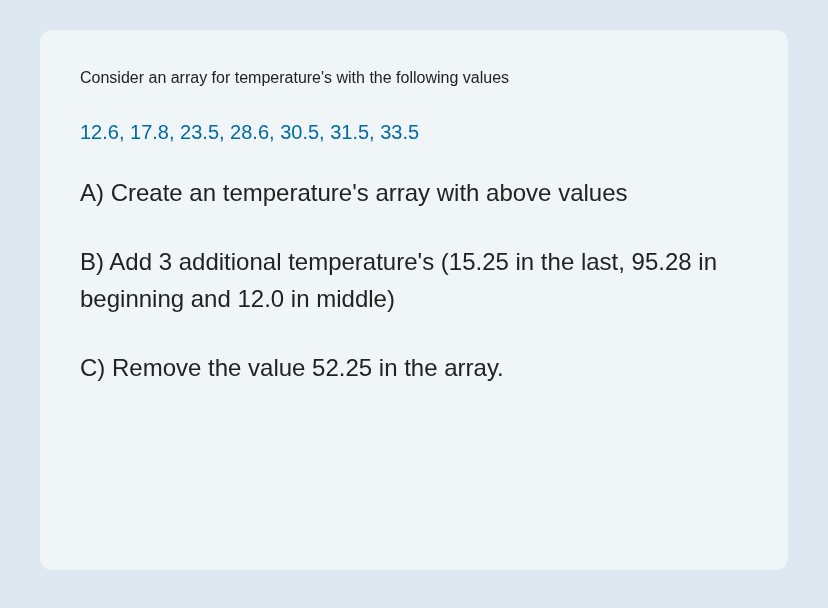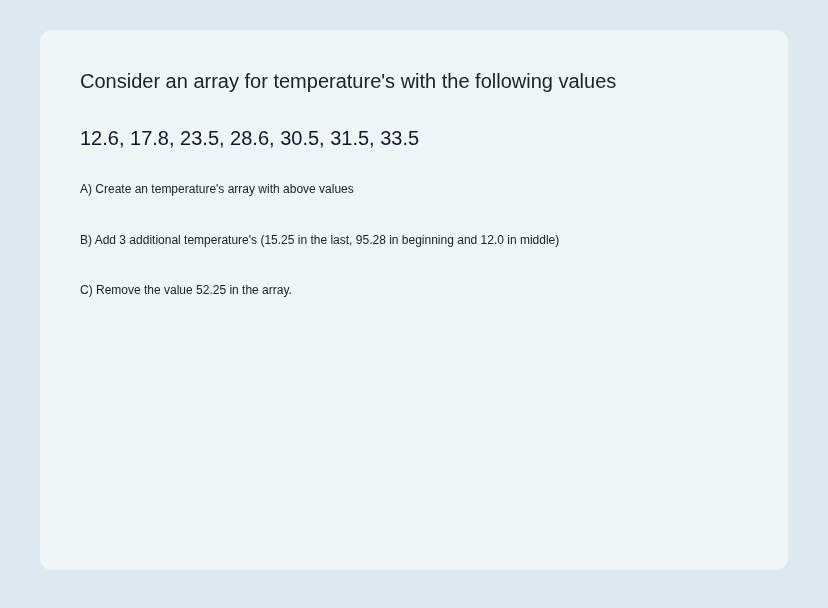--- a/index.html
+++ b/index.html
@@ -22,39 +22,39 @@
     .content-card {
       background-color: #f0f5f8;
       border-radius: 12px;
       margin: 30px 40px;
       padding: 36px 40px;
       width: 748px;
       min-height: 540px;
     }
 
     .paragraph {
-      font-size: 20px;
+      font-size: 16px;
       line-height: 1.55;
       color: #222222;
       margin-bottom: 26px;
     }
 
     .paragraph:last-child {
       margin-bottom: 0;
     }
 
     .values-line {
       font-size: 20px;
       line-height: 1.55;
-      color: #0f172a;
+      color: #0369a1;
       margin-bottom: 26px;
     }
 
     .task-item {
-      font-size: 12px;
+      font-size: 24px;
       line-height: 1.55;
       color: #222222;
       margin-bottom: 32px;
     }
 
     .task-item:last-child {
       margin-bottom: 0;
     }
   </style>
 </head>

